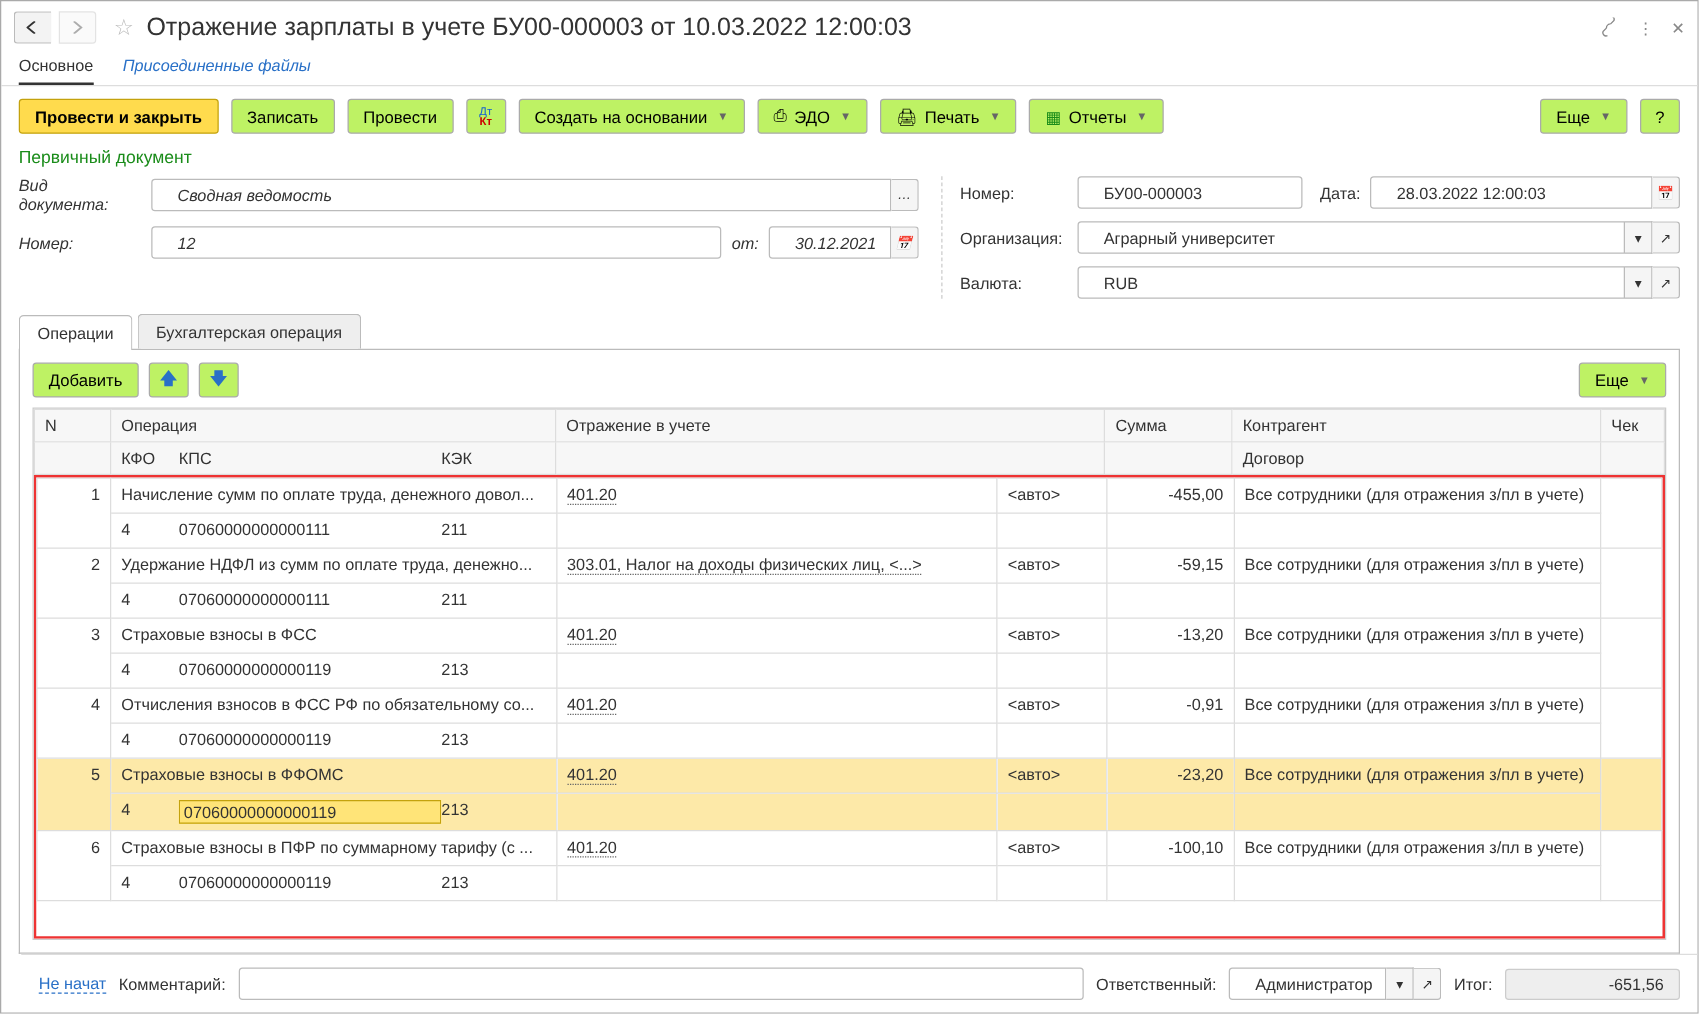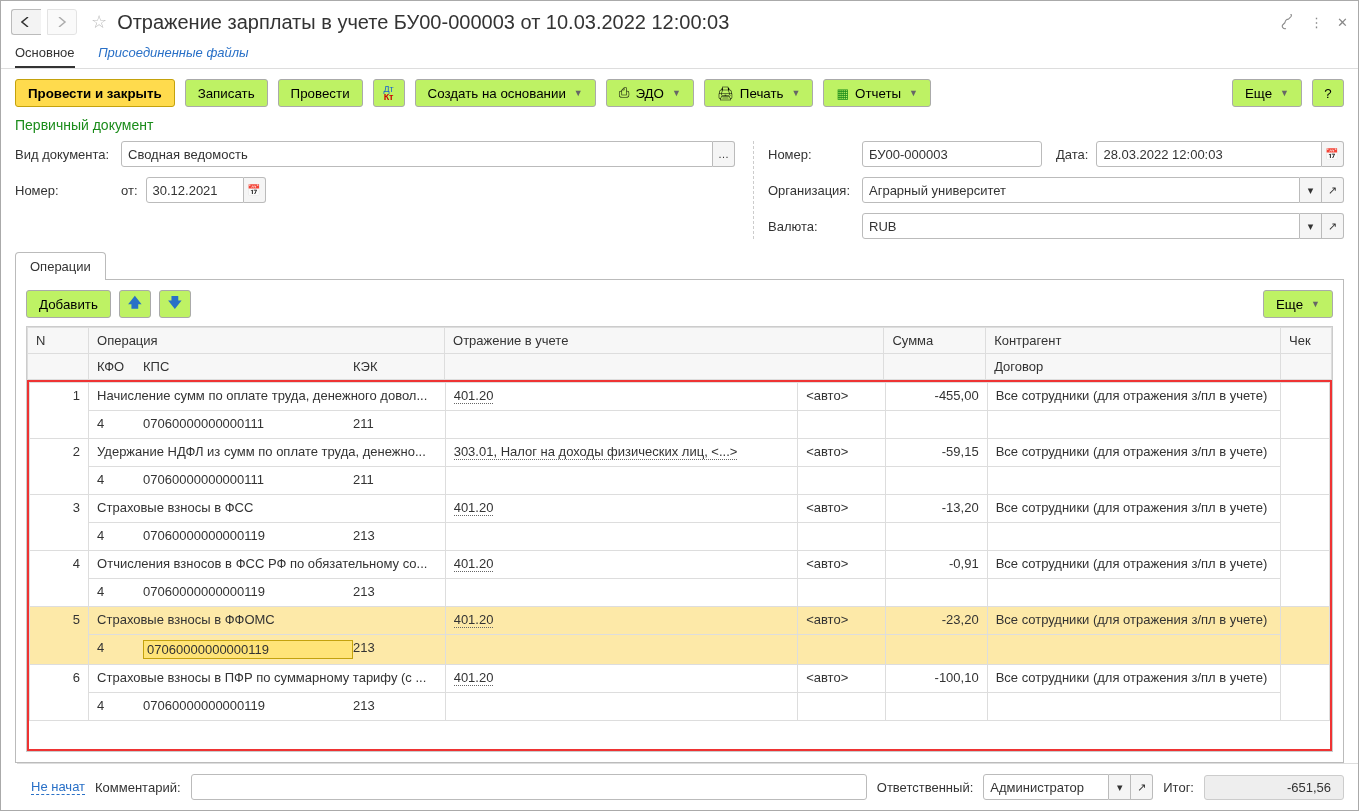--- a/index.html
+++ b/index.html
@@ -75,30 +75,30 @@
   .btn .caret { font-size: 9px; margin-left: 2px; color:#666;}
   .spacer { flex: 1; }
   .section-title { color: #1a8c1a; padding: 0 14px 4px; font-size: 14px; }
   
   .form {
     display: flex;
     gap: 18px;
     padding: 4px 14px 12px;
   }
   .form-col { display: flex; flex-direction: column; gap: 10px; }
-  .form-col.left { flex: 1.25; }
+  .form-col.left { flex: 1.25; font-style: italic; }
   .form-col.right { flex: 1; border-left: 1px dashed #ccc; padding-left: 14px; }
   .form-row { display: flex; align-items: center; gap: 8px; }
   .form-row label { width: 98px; color: #333; }
   .form-col.right .form-row label { width: 86px; }
   .input {
     height: 26px;
     border: 1px solid #bbb;
     border-radius: 3px;
-    padding: 0 6px;
+    padding: 0 20px;
     background: #fff;
     display: flex;
     align-items: center;
     flex: 1;
     min-width: 0;
   }
   .input.ro { background: #fff; }
   .adj-btn {
     width: 22px;
     height: 26px;
@@ -273,20 +273,23 @@
         <label>Вид документа:</label>
         <div class="input-group">
           <div class="input has-adj">
               <span>Сводная ведомость</span>
             </div>
           <div class="adj-btn">…</div>
         </div>
       </div>
       <div class="form-row">
         <label>Номер:</label>
+        <div class="input" style="flex:1">
+            <span>12</span>
+          </div>
         <label style="width:auto">от:</label>
         <div class="input-group" style="flex:0 0 120px">
           <div class="input has-adj">
               <span>30.12.2021</span>
             </div>
           <div class="adj-btn">
               <span>📅</span>
             </div>
         </div>
       </div>
@@ -325,20 +328,21 @@
             </div>
           <div class="adj-btn" style="border-radius:0">▾</div>
           <div class="adj-btn">↗</div>
         </div>
       </div>
     </div>
   </div>
 
   <div class="doc-tabs">
     <div class="doc-tab active">Операции</div>
+    <div class="doc-tab">Бухгалтерская операция</div>
   </div>
 
   <div class="tab-body">
     <div class="tab-toolbar">
       <button class="btn">Добавить</button>
       <button class="btn icon-only">
           <span style="color:#2970c7;font-weight:bold;">🡅</span>
         </button>
       <button class="btn icon-only">
           <span style="color:#2970c7;font-weight:bold;">🡇</span>

